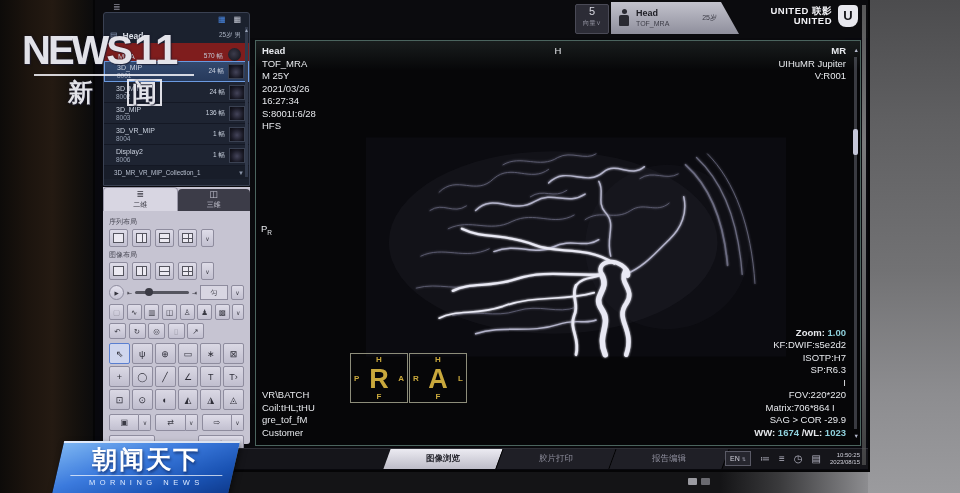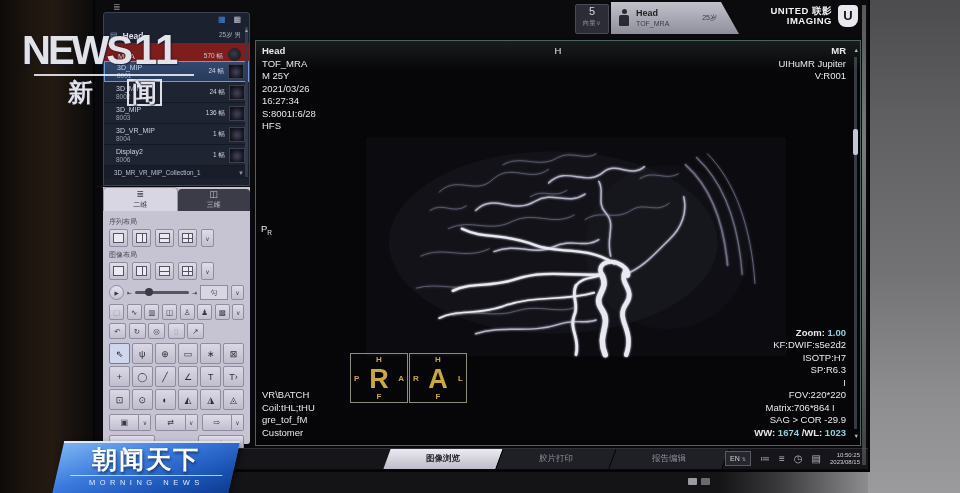--- a/index.html
+++ b/index.html
@@ -217,21 +217,21 @@
       <span class="pat-ic"></span>
       <span class="pat-txt">
         <span class="pat-title" style="display:block;">Head</span>
         <span class="pat-sub" style="display:block;">TOF_MRA</span>
       </span>
       <span class="pat-age">25岁</span>
     </div>
     <div class="abs brand">
       <span class="brand-txt">
         <span style="display:block;">UNITED 联影</span>
-        <span style="display:block;">IMAGING</span>
+        <span style="display:block;">UNITED</span>
       </span>
       <span class="brand-mark">U</span>
     </div>
   </div>
 
   <div class="abs sidebar">
     <div class="sb-iconrow">
       <span class="sb-grid blue">▦</span>
       <span class="sb-grid gray">▦</span>
     </div>

